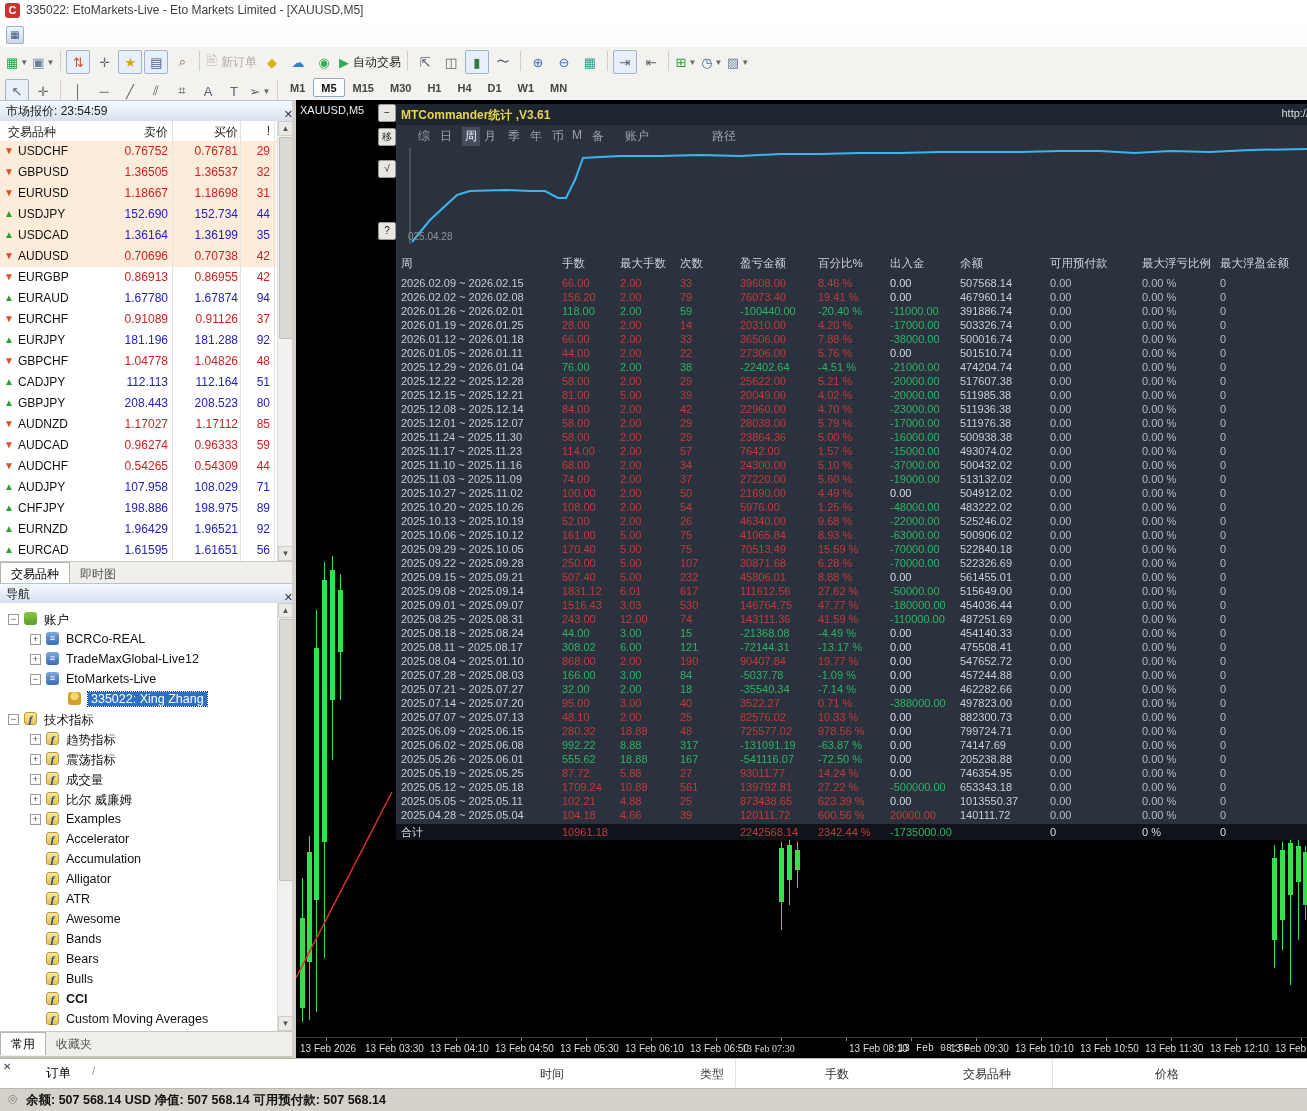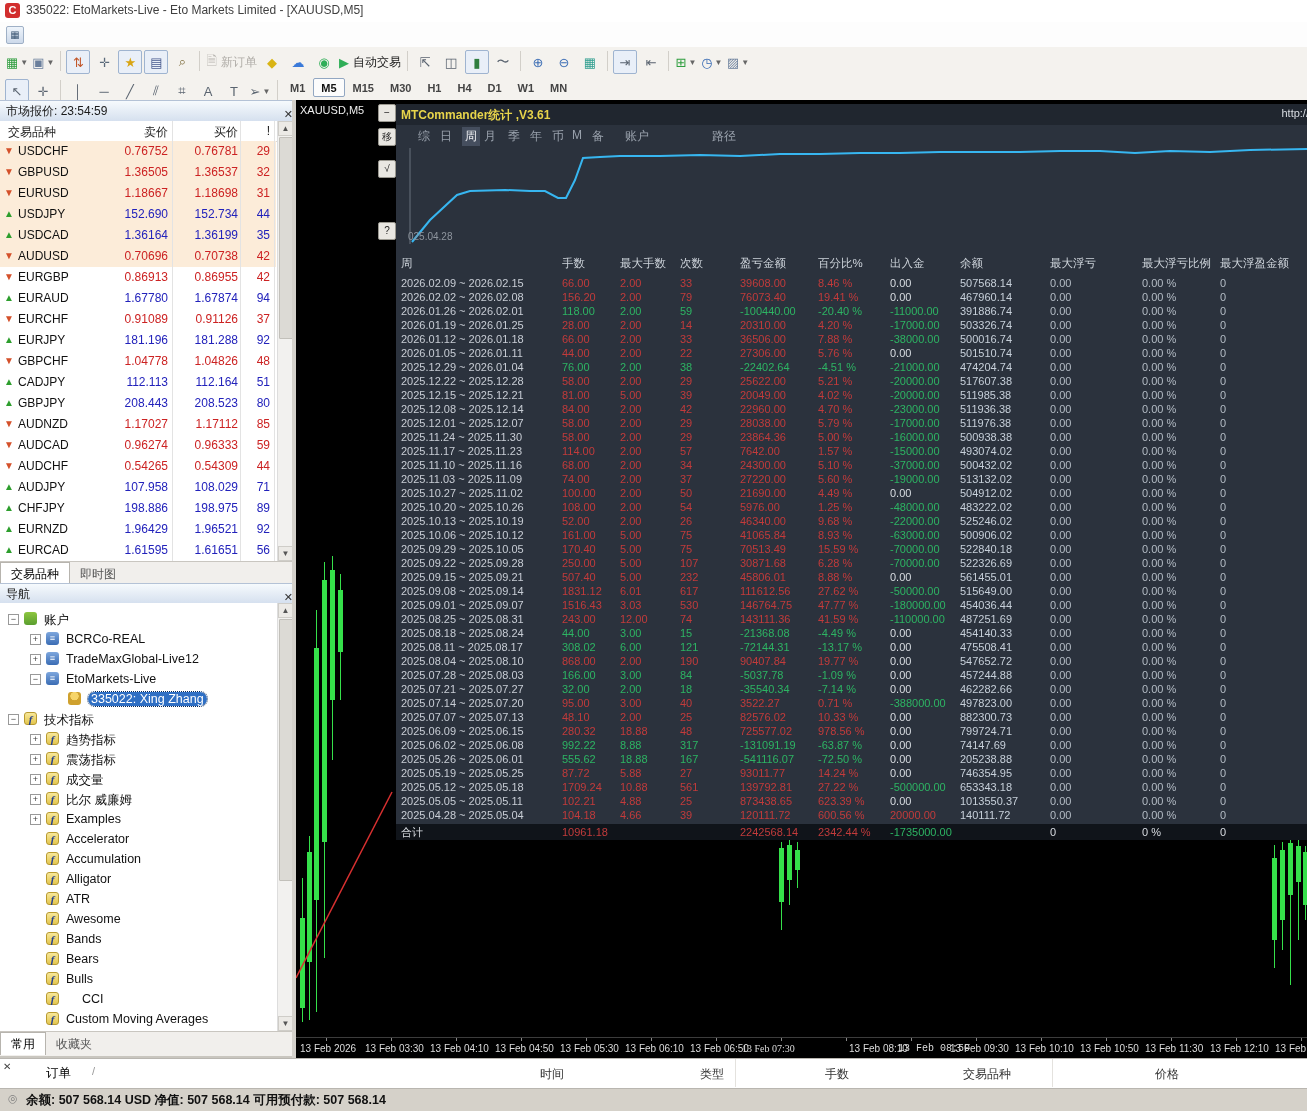--- a/index.html
+++ b/index.html
@@ -382,21 +382,21 @@
         <span class="tree-ic ic-srv" style="left: 46px;">≡</span>
         <span class="tree-label" style="left: 66px;">TradeMaxGlobal-Live12</span>
       </div>
       <div class="tree-row" style="top: 66px;">
         <span class="tree-exp" style="left: 30px;">−</span>
         <span class="tree-ic ic-srv" style="left: 46px;">≡</span>
         <span class="tree-label" style="left: 66px;">EtoMarkets-Live</span>
       </div>
       <div class="tree-row" style="top: 86px;">
         <span class="tree-ic ic-usr" style="left: 68px;"></span>
-        <span class="tree-label sel" style="left: 88px; border-radius: 7px;">335022: Xing Zhang</span>
+        <span class="tree-label sel" style="left: 88px;">335022: Xing Zhang</span>
       </div>
       <div class="tree-row" style="top: 106px;">
         <span class="tree-exp" style="left: 8px;">−</span>
         <span class="tree-ic ic-f" style="left: 24px;">f</span>
         <span class="tree-label" style="left: 44px;">技术指标</span>
       </div>
       <div class="tree-row" style="top: 126px;">
         <span class="tree-exp" style="left: 30px;">+</span>
         <span class="tree-ic ic-f" style="left: 46px;">f</span>
         <span class="tree-label" style="left: 66px;">趋势指标</span>
@@ -448,21 +448,21 @@
       <div class="tree-row" style="top: 346px;">
         <span class="tree-ic ic-f" style="left: 46px;">f</span>
         <span class="tree-label" style="left: 66px;">Bears</span>
       </div>
       <div class="tree-row" style="top: 366px;">
         <span class="tree-ic ic-f" style="left: 46px;">f</span>
         <span class="tree-label" style="left: 66px;">Bulls</span>
       </div>
       <div class="tree-row" style="top: 386px;">
         <span class="tree-ic ic-f" style="left: 46px;">f</span>
-        <span class="tree-label" style="left: 82px;">CCI</span>
+        <span class="tree-label" style="left: 66px; font-weight: bold;">CCI</span>
       </div>
       <div class="tree-row" style="top: 406px;">
         <span class="tree-ic ic-f" style="left: 46px;">f</span>
         <span class="tree-label" style="left: 66px;">Custom Moving Averages</span>
       </div>
       <div class="tree-row" style="top: 426px;"></div>
     </div>
   <div class="scroll" style="left:277px;top:0;width:15px;height:428px;">
     <div class="scr-btn" style="top:0;">▲</div>
     <div class="scr-thumb" style="top:16px;height:260px;"></div>
@@ -572,21 +572,21 @@
   <div id="ov-date">025.04.28</div>
   <div class="grid-row" id="ov-thead">
       <span>周</span>
       <span>手数</span>
       <span>最大手数</span>
       <span>次数</span>
       <span>盈亏金额</span>
       <span>百分比%</span>
       <span>出入金</span>
       <span>余额</span>
-      <span>最大浮亏</span>
+      <span>可用预付款</span>
       <span>最大浮亏比例</span>
       <span>最大浮盈金额</span>
     </div>
   <div id="ov-rows">
       <div class="grid-row">
         <span class="c-date">2026.02.09 ~ 2026.02.15</span>
         <span class="c-p">66.00</span>
         <span class="c-p">2.00</span>
         <span class="c-p">33</span>
         <span class="c-p">39608.00</span>
@@ -929,21 +929,21 @@
         <span class="c-l">121</span>
         <span class="c-l">-72144.31</span>
         <span class="c-l">-13.17 %</span>
         <span class="c-wh">0.00</span>
         <span class="c-bal">475508.41</span>
         <span class="c-gray">0.00</span>
         <span class="c-gray">0.00 %</span>
         <span class="c-gray">0</span>
       </div>
       <div class="grid-row">
-        <span class="c-date">2025.08.04 ~ 2025.08.10</span>
+        <span class="c-date">2025.08.04 ~ 2025.01.10</span>
         <span class="c-p">868.00</span>
         <span class="c-p">2.00</span>
         <span class="c-p">190</span>
         <span class="c-p">90407.84</span>
         <span class="c-p">19.77 %</span>
         <span class="c-wh">0.00</span>
         <span class="c-bal">547652.72</span>
         <span class="c-gray">0.00</span>
         <span class="c-gray">0.00 %</span>
         <span class="c-gray">0</span>

